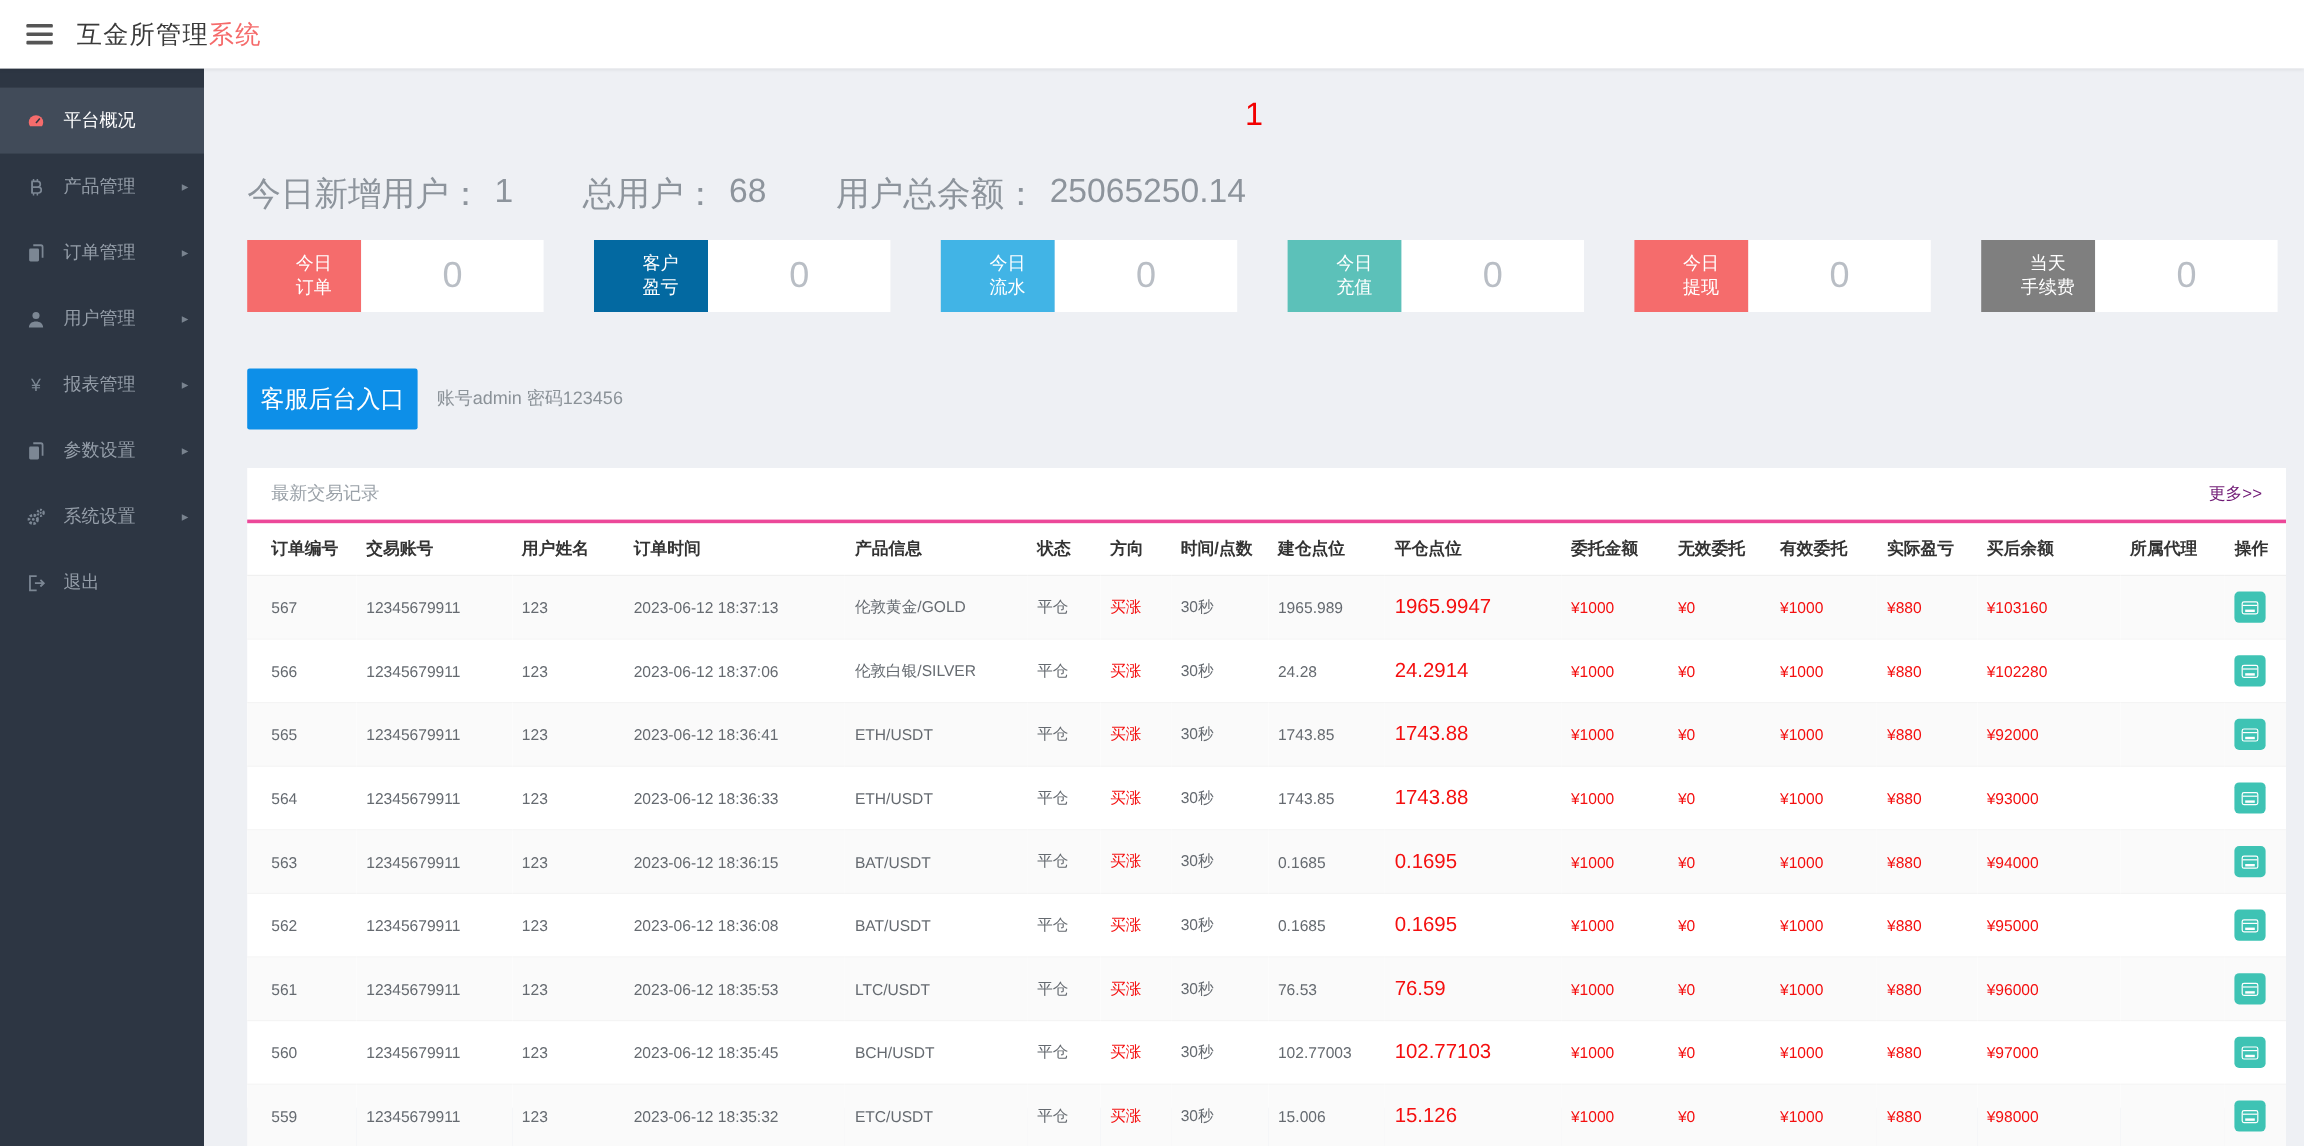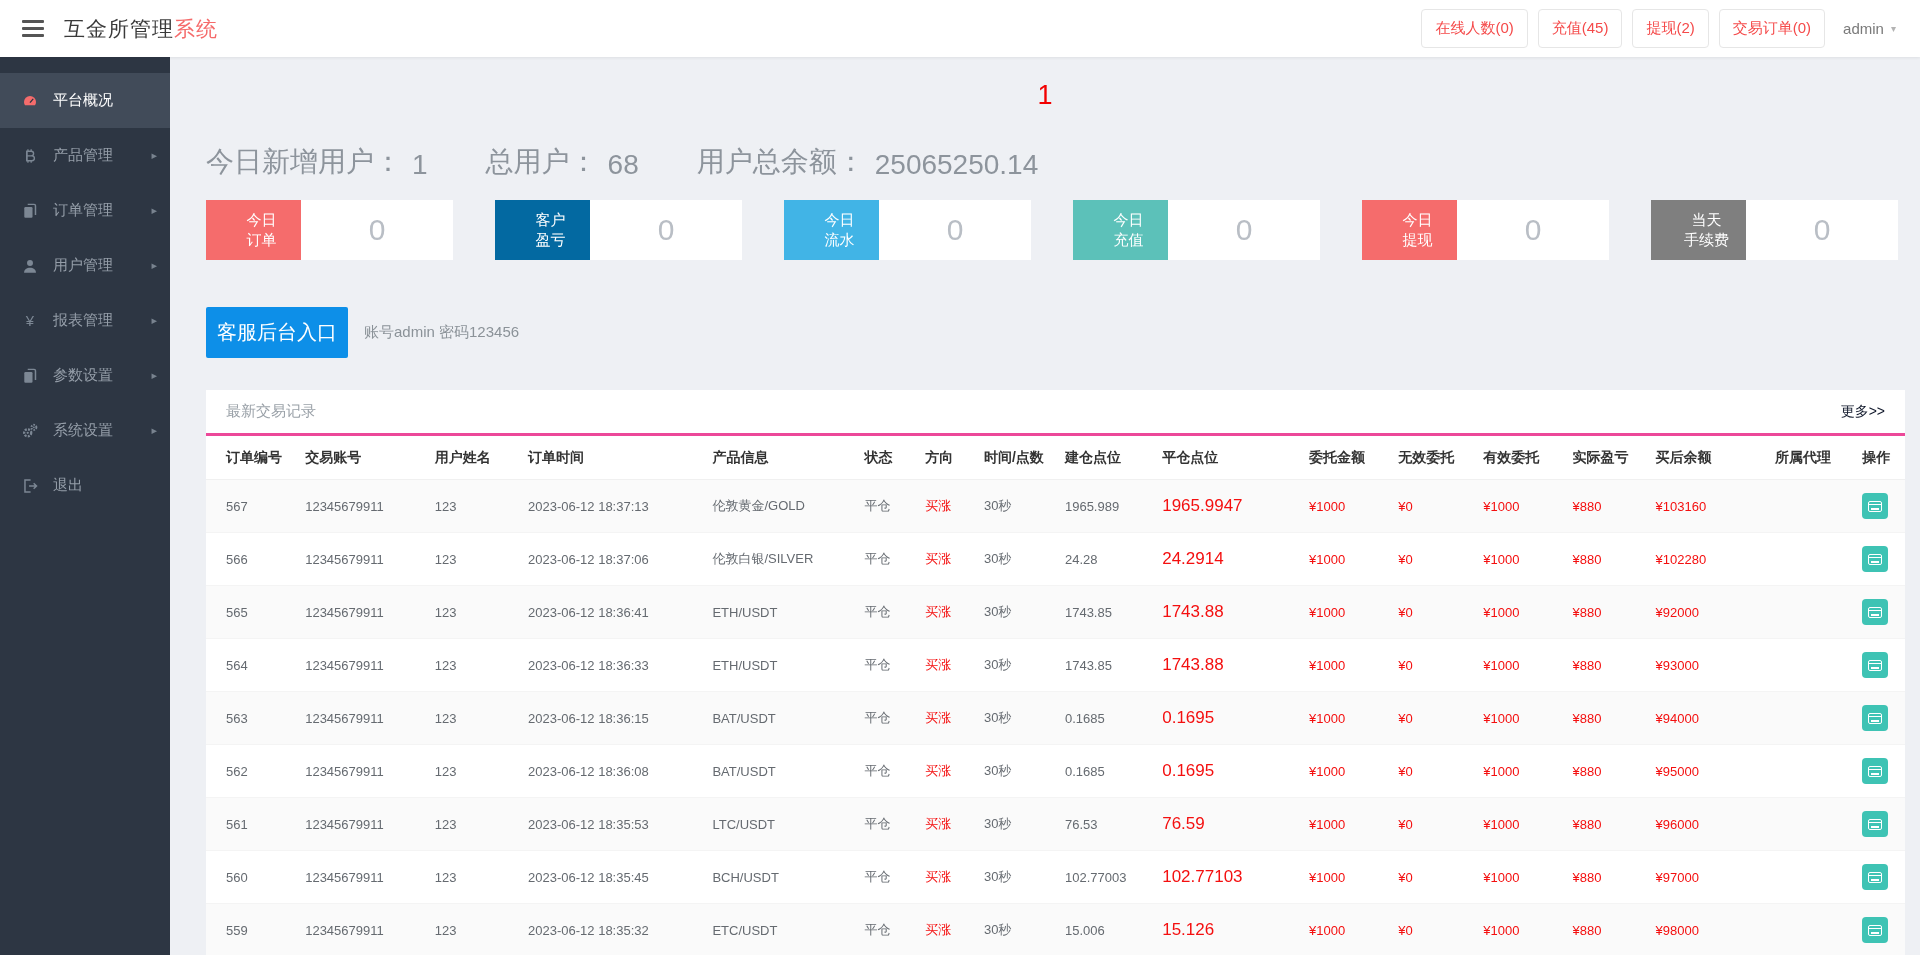--- a/index.html
+++ b/index.html
@@ -33,37 +33,37 @@
   }
   .side-item.active { background:#414b59; color:#fff; }
   .side-icon { width:18px; height:16px; margin-right:13px; color:#7c8794; display:inline-flex; align-items:center; }
   .side-icon svg { width:16px; height:16px; }
   .side-item.active .side-icon { color:#f56c6c; }
   .side-arrow { position:absolute; right:13px; color:#79838f; font-size:11px; }
   
   .main { position:absolute; left:170px; top:57px; right:0; bottom:0; background:#eef0f4; }
   .badge-1 { text-align:center; color:#f20000; font-size:27px; margin-top:20px; height:36px; line-height:36px; }
   .stats { margin:30px 22px 0 36px; display:flex; gap:58px; color:#8d949c; font-size:28px; }
-  .stat { display:flex; align-items:flex-end; }
+  .stat { display:flex; align-items:flex-start; }
   .stat .v { margin-left:10px; }
   .cards { display:flex; gap:42px; margin:19px 22px 0 36px; }
   .card { flex:1; height:60px; display:flex; }
   .card-label {
     width:95px; color:#fff; font-size:15px; text-align:center;
     display:flex; flex-direction:column; justify-content:center; line-height:20px;padding-left:16px;
   }
   .card-value { flex:1; background:#fff; display:flex; align-items:center; justify-content:center; font-size:30px; color:#b9bec5; }
   .service-row { margin:47px 22px 0 36px; display:flex; align-items:center; }
   .service-btn { background:#0d8fe8; color:#fff; font-size:20px; border:none; padding:12px 11px; cursor:pointer; border-radius:2px; font-family:inherit; }
   .service-note { margin-left:16px; color:#8b9298; font-size:15px; }
   
   .panel { background:#fff; margin:32px 15px 0 36px; height:533px; }
   .panel-head { height:46px; display:flex; align-items:center; padding:0 20px; border-bottom:3px solid #ec4899; }
   .panel-title { color:#9aa1a8; font-size:15px; }
-  .more-link { margin-left:auto; color:#0f172a; font-size:14px; cursor:pointer; text-decoration:none; }
+  .more-link { margin-left:auto; color:#701a75; font-size:14px; cursor:pointer; text-decoration:none; }
   table { width:100%; border-collapse:collapse; table-layout:fixed; }
   th {
     text-align:left; font-size:14px; color:#333; font-weight:bold;
     padding:13px 8px 12px 8px; border-bottom:1px solid #f0f0f0; white-space:nowrap; overflow:hidden;
   }
   td {
     font-size:13px; color:#656a70; padding:13px 8px;
     border-bottom:1px solid #f4f4f4; white-space:nowrap; overflow:hidden;
   }
   th:first-child, td:first-child { padding-left:20px; }
@@ -82,31 +82,20 @@
 <body>
 
 <div class="header">
   <div class="hamburger">
       <div></div>
       <div></div>
       <div></div>
     </div>
   <div class="app-title">
     <span>互金所管理</span><span class="red-part">系统</span>
-  </div>
-  <div class="header-right">
-
-    <button class="qbtn">在线人数(0)</button>
-      <button class="qbtn">充值(45)</button>
-      <button class="qbtn">提现(2)</button>
-      <button class="qbtn">交易订单(0)</button>
-      <div class="admin-box">
-      <span>admin</span>
-      <span class="caret">▾</span>
-    </div>
   </div>
 </div>
 
 <div class="sidebar">
   <div class="side-menu">
       <div class="side-item active">
         <span class="side-icon">
           <svg viewBox="0 0 16 16">
             <path d="M8 3A6 6 0 0 0 2 9c0 1.2.35 2.3 1 3.2h10c.65-.9 1-2 1-3.2a6 6 0 0 0-6-6z" fill="currentColor"></path>
             <line x1="8" y1="9.6" x2="11.2" y2="5.8" stroke="#2d3643" stroke-width="1.3"></line>

